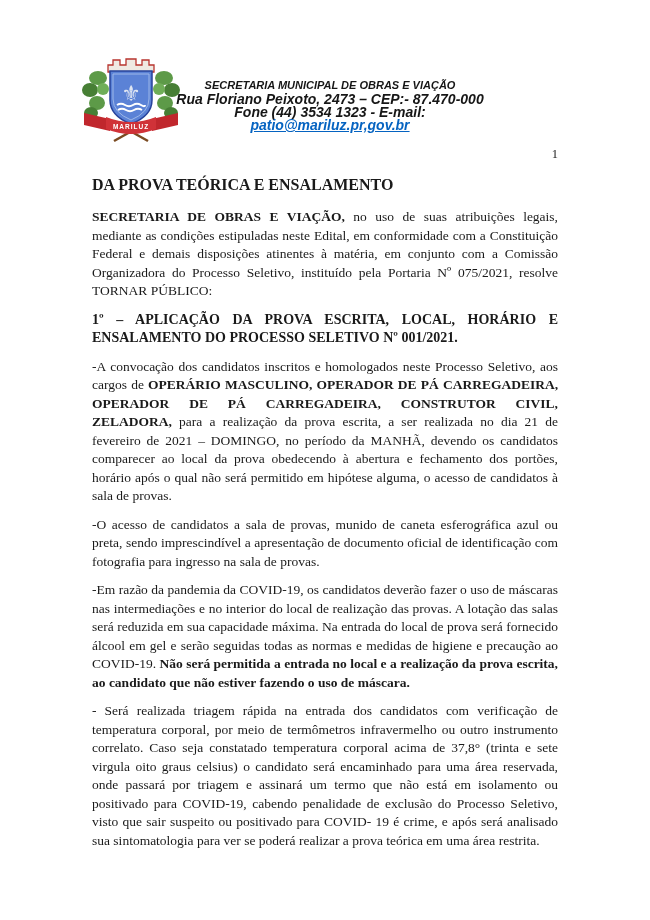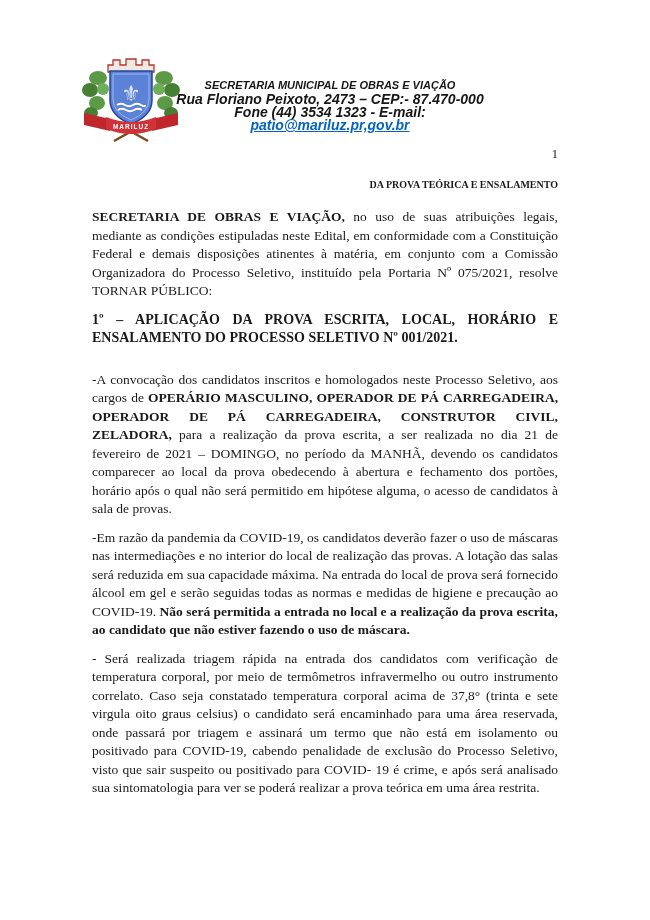--- a/index.html
+++ b/index.html
@@ -41,23 +41,23 @@
     position: absolute;
     left: 92px;
     top: 146px;
     width: 466px;
     font-size: 13.5px;
     line-height: 18.5px;
     text-align: justify;
   }
   .page-num   { text-align: right; font-size: 12.5px; line-height: 16px; margin: 0 0 13px; }
   .doc-title  { font-size: 14px; line-height: 19px; font-weight: bold; text-align: center; margin: 0 0 13px; }
-  .doc-subtitle { font-size: 10px; line-height: 19px; font-weight: bold; text-align: right; margin: 0 0 14px; }
+  .doc-subtitle { font-size: 16px; line-height: 19px; font-weight: bold; text-align: left; margin: 0 0 14px; }
   .para { margin: 0 0 10px; }
-  .section-heading { font-weight: bold; font-size: 14px; line-height: 18.5px; text-align: justify; margin: 0 0 23px; }
+  .section-heading { font-weight: bold; font-size: 14px; line-height: 18.5px; text-align: justify; margin: 0 0 10px; }
   .b { font-weight: bold; }
 </style>
 </head>
 <body>
 
 <div class="page">
 
   <div class="logo">
     <svg viewBox="0 0 110 88" width="110" height="88">
 
@@ -115,20 +115,21 @@
 
 
     <div class="doc-subtitle">DA PROVA TEÓRICA E ENSALAMENTO</div>
 
     <p class="para"><span class="b">SECRETARIA DE OBRAS E VIAÇÃO,</span><span> no uso de suas atribuições legais, mediante as condições estipuladas neste Edital, em conformidade com a Constituição Federal e demais disposições atinentes à matéria, em conjunto com a Comissão Organizadora do Processo Seletivo, instituído pela Portaria Nº 075/2021, resolve TORNAR PÚBLICO:</span></p>
 
     <p class="section-heading">1º – APLICAÇÃO DA PROVA ESCRITA, LOCAL, HORÁRIO E ENSALAMENTO DO PROCESSO SELETIVO Nº 001/2021.</p>
 
     <p class="para"><span>-A convocação dos candidatos inscritos e homologados neste Processo Seletivo, aos cargos de </span><span class="b">OPERÁRIO MASCULINO, OPERADOR DE PÁ CARREGADEIRA, OPERADOR DE PÁ CARREGADEIRA, CONSTRUTOR CIVIL, ZELADORA,</span><span> para a realização da prova escrita, a ser realizada no dia 21 de fevereiro de 2021 – DOMINGO, no período da MANHÃ, devendo os candidatos comparecer ao local da prova obedecendo à abertura e fechamento dos portões, horário após o qual não será permitido em hipótese alguma, o acesso de candidatos à sala de provas.</span></p>
 
+    <p class="para">-O acesso de candidatos a sala de provas, munido de caneta esferográfica azul ou preta, sendo imprescindível a apresentação de documento oficial de identificação com fotografia para ingresso na sala de provas.</p>
 
     <p class="para"><span>-Em razão da pandemia da COVID-19, os candidatos deverão fazer o uso de máscaras nas intermediações e no interior do local de realização das provas. A lotação das salas será reduzida em sua capacidade máxima. Na entrada do local de prova será fornecido álcool em gel e serão seguidas todas as normas e medidas de higiene e precaução ao COVID-19. </span><span class="b">Não será permitida a entrada no local e a realização da prova escrita, ao candidato que não estiver fazendo o uso de máscara.</span></p>
 
     <p class="para">- Será realizada triagem rápida na entrada dos candidatos com verificação de temperatura corporal, por meio de termômetros infravermelho ou outro instrumento correlato. Caso seja constatado temperatura corporal acima de 37,8° (trinta e sete virgula oito graus celsius) o candidato será encaminhado para uma área reservada, onde passará por triagem e assinará um termo que não está em isolamento ou positivado para COVID-19, cabendo penalidade de exclusão do Processo Seletivo, visto que sair suspeito ou positivado para COVID- 19 é crime, e após será analisado sua sintomatologia para ver se poderá realizar a prova teórica em uma área restrita.</p>
 
   </div>
 
 </div>
 
 </body></html>

